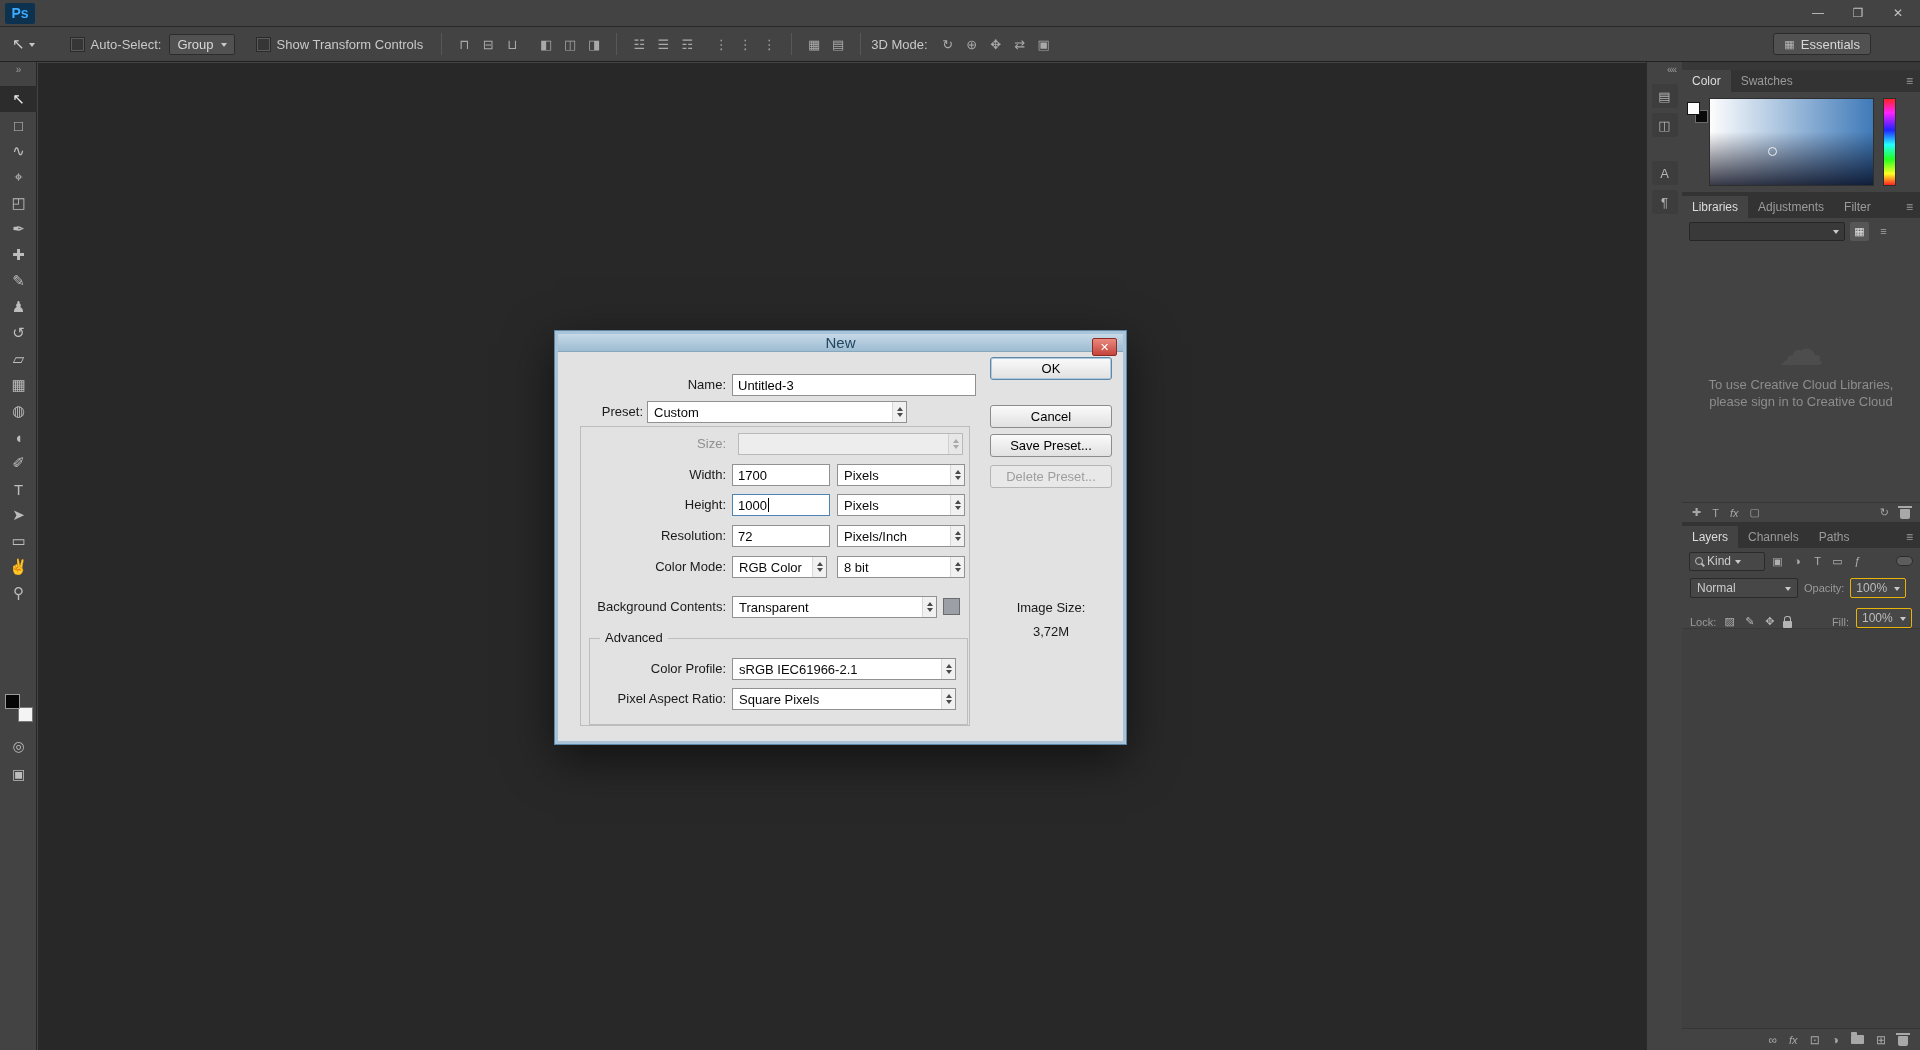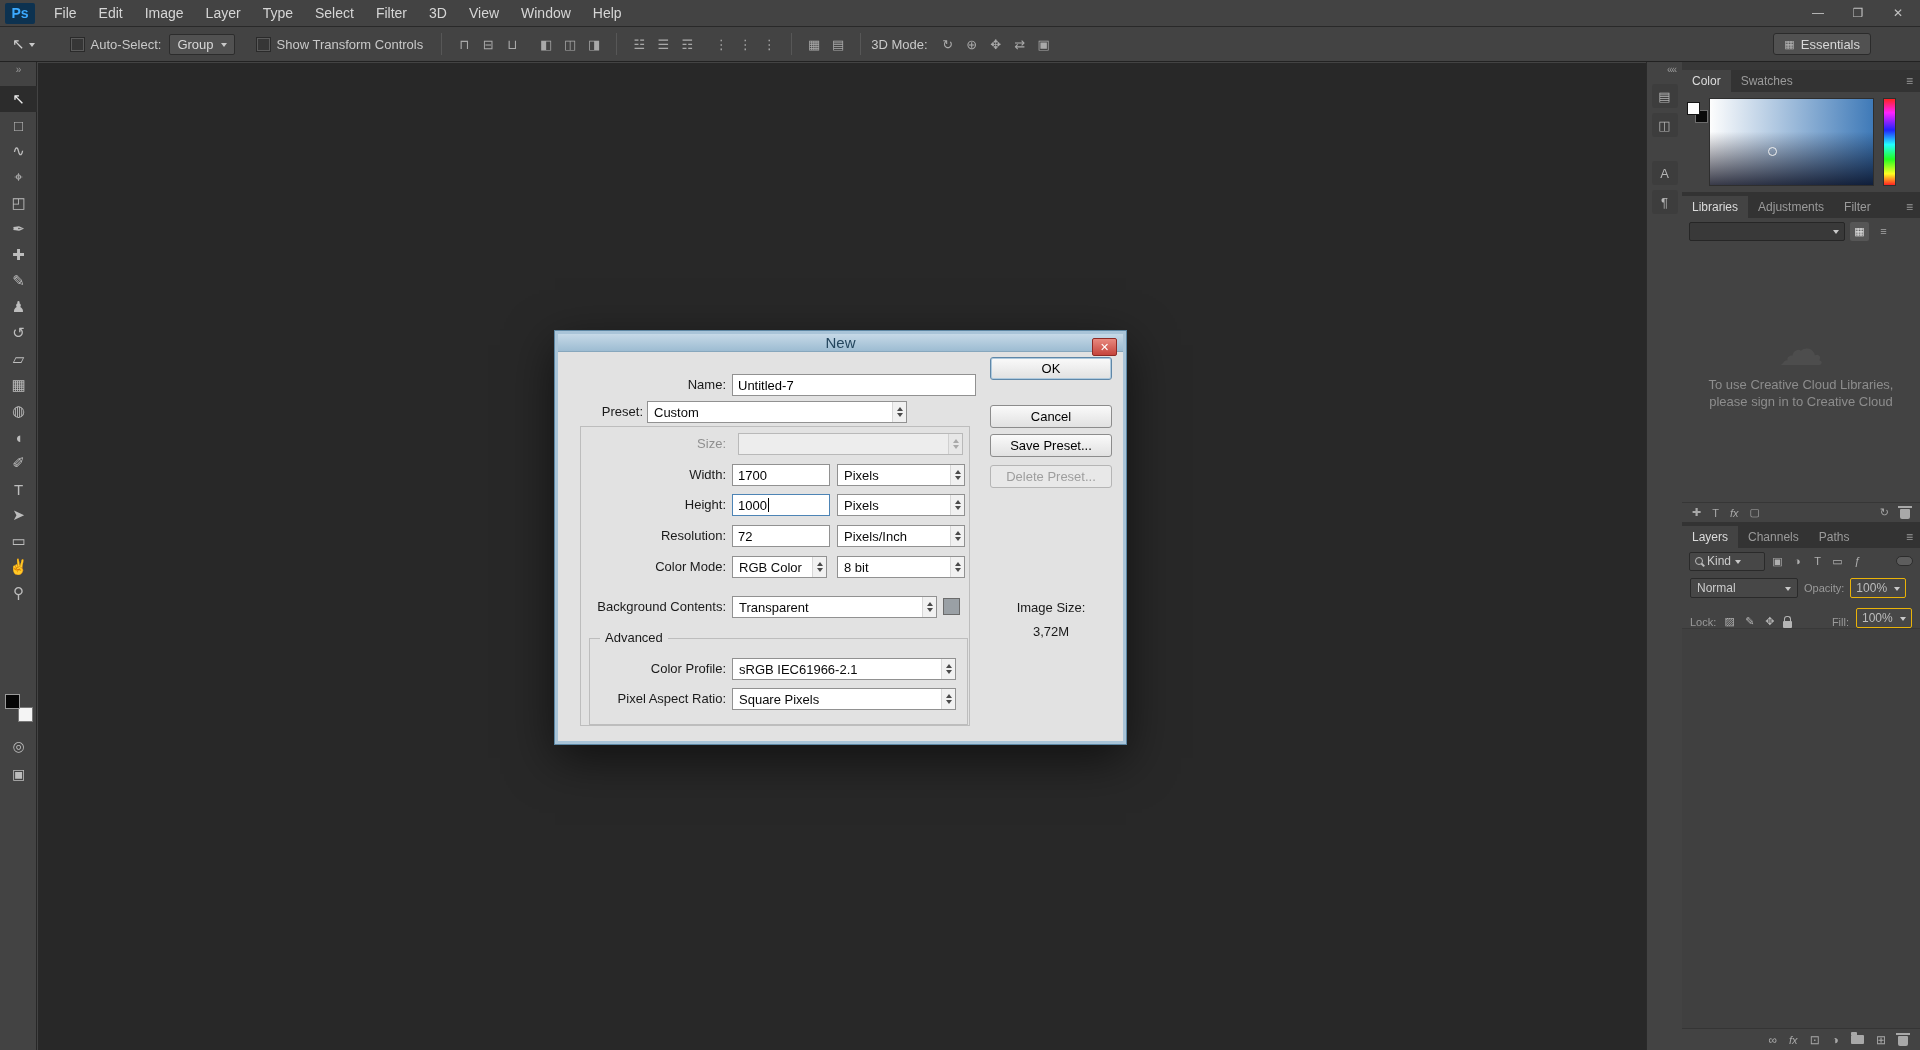--- a/index.html
+++ b/index.html
@@ -129,33 +129,20 @@
   .imgsize-label { position:absolute; left:432px; width:122px; text-align:center; font-size:13px; color:#1a1a1a; }
   .imgsize-value { position:absolute; left:432px; width:122px; text-align:center; font-size:13px; color:#1a1a1a; }
 </style>
 </head>
 <body>
 
 <div id="app">
 
   <header class="menubar">
     <div class="ps-logo">Ps</div>
-    <nav class="menu-items">
-      <span class="menu-item">File</span>
-      <span class="menu-item">Edit</span>
-      <span class="menu-item">Image</span>
-      <span class="menu-item">Layer</span>
-      <span class="menu-item">Type</span>
-      <span class="menu-item">Select</span>
-      <span class="menu-item">Filter</span>
-      <span class="menu-item">3D</span>
-      <span class="menu-item">View</span>
-      <span class="menu-item">Window</span>
-      <span class="menu-item">Help</span>
-    </nav>
     <div class="win-controls">
       <span class="win-btn">—</span>
       <span class="win-btn">❐</span>
       <span class="win-btn">✕</span>
     </div>
   </header>
 
   <div class="options-bar">
     <div class="tool-preview">
       <span>↖</span>
@@ -407,21 +394,21 @@
     <div class="dialog-close">
       <span>✕</span>
     </div>
 
     <div class="groupbox" style="left:22px; top:92px; width:390px; height:300px;"></div>
     <div class="groupbox" style="left:31px; top:304px; width:379px; height:87px;"></div>
     <span class="legend" style="left:42px; top:296px;">Advanced</span>
 
     <span class="dlabel" style="left:6px; top:40px; width:162px;">Name:</span>
     <div class="dinput" style="left:174px; top:40px; width:244px;">
-      <span>Untitled-7</span>
+      <span>Untitled-3</span>
     </div>
 
     <span class="dlabel" style="left:0px; top:67px; width:85px;">Preset:</span>
     <div class="combo" style="left:89px; top:67px; width:260px;">
       <span class="txt">Custom</span>
         <span class="spin"></span>
     </div>
 
     <span class="dlabel" style="left:6px; top:99px; width:162px; color:#8f8f8f;">Size:</span>
     <div class="combo disabled" style="left:180px; top:99px; width:225px;">

